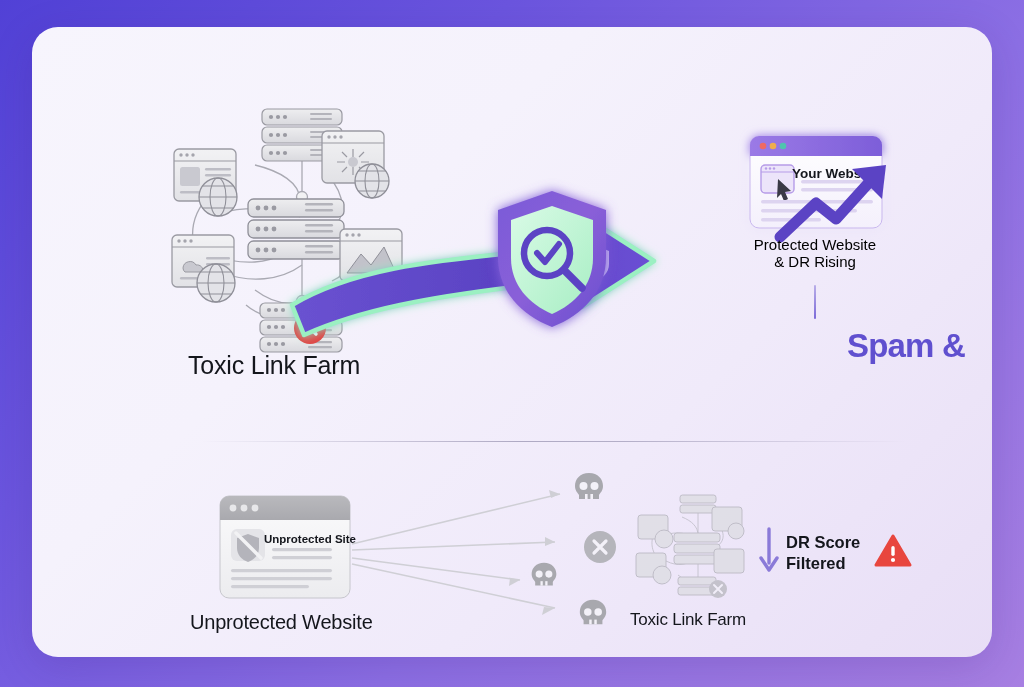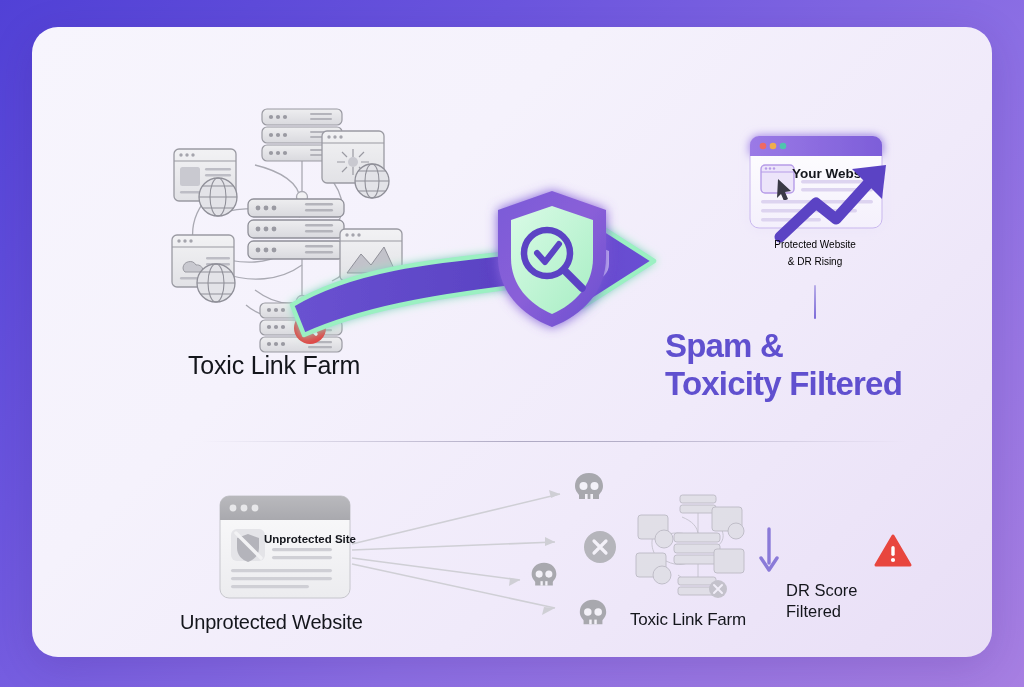--- a/index.html
+++ b/index.html
@@ -14,27 +14,27 @@
     border-radius:26px;
     background:linear-gradient(135deg,#f7f5fd 0%,#f5f2fc 35%,#f0eafa 65%,#e8def6 100%);
     box-shadow:0 10px 40px rgba(60,30,120,.18);
     overflow:hidden;
   }
 
   
   .lbl{position:absolute;color:#14161c;font-weight:normal;letter-spacing:-.2px;white-space:nowrap;}
   .t-farm1{left:156px;top:324px;font-size:25px;}
   .t-farm2{left:598px;top:583px;font-size:17px;}
-  .t-unprot{left:148px;top:584px;font-size:20px;}
-  .t-prot{left:712px;top:209px;font-size:10px;line-height:17px;text-align:center;width:142px;white-space:normal;}
+  .t-unprot{left:158px;top:584px;font-size:20px;}
+  .t-prot{left:712px;top:209px;font-size:15px;line-height:17px;text-align:center;width:142px;white-space:normal;}
   .t-spam{
-    position:absolute;left:633px;top:300px;width:300px;text-align:left;
+    position:absolute;left:633px;top:300px;width:300px;text-align:right;
     color:#6050cf;font-weight:bold;font-size:33px;line-height:38px;letter-spacing:-.8px;
   }
-  .t-dr{position:absolute;left:754px;top:505px;font-size:16.5px;font-weight:normal;color:#14161c;line-height:21px;white-space:nowrap;margin-top:48px;}
+  .t-dr{position:absolute;left:754px;top:505px;font-size:16.5px;font-weight:bold;color:#14161c;line-height:21px;white-space:nowrap;}
 
   .divider{position:absolute;left:168px;top:414px;width:706px;height:1px;
     background:linear-gradient(90deg,rgba(150,145,170,0) 0%,rgba(120,115,150,.55) 45%,rgba(120,115,150,.5) 60%,rgba(150,145,170,0) 100%);}
 
   .connector{position:absolute;left:782px;top:258px;width:2px;height:34px;
     background:linear-gradient(180deg,#b9aee8,#7c6ad8);border-radius:2px;}
 
   svg{display:block;overflow:visible;}
   .abs{position:absolute;}
 </style>
@@ -353,21 +353,20 @@
 
     <div class="abs t-prot">
       <div>Protected Website</div>
       <div>&amp; DR Rising</div>
     </div>
 
     <div class="connector"></div>
 
     <div class="t-spam">
       <div>Spam &amp;</div>
-      <div>Toxicity Filtered</div>
     </div>
 
     <div class="divider"></div>
 
     <div class="abs" style="left:186px;top:467px;">
       <svg width="134" height="106" viewBox="0 0 134 106">
         <defs>
           <linearGradient id="ubar" x1="0" y1="0" x2="0" y2="1">
             <stop offset="0" stop-color="#b9b9bd"></stop>
               <stop offset="1" stop-color="#a9a9ae"></stop>

